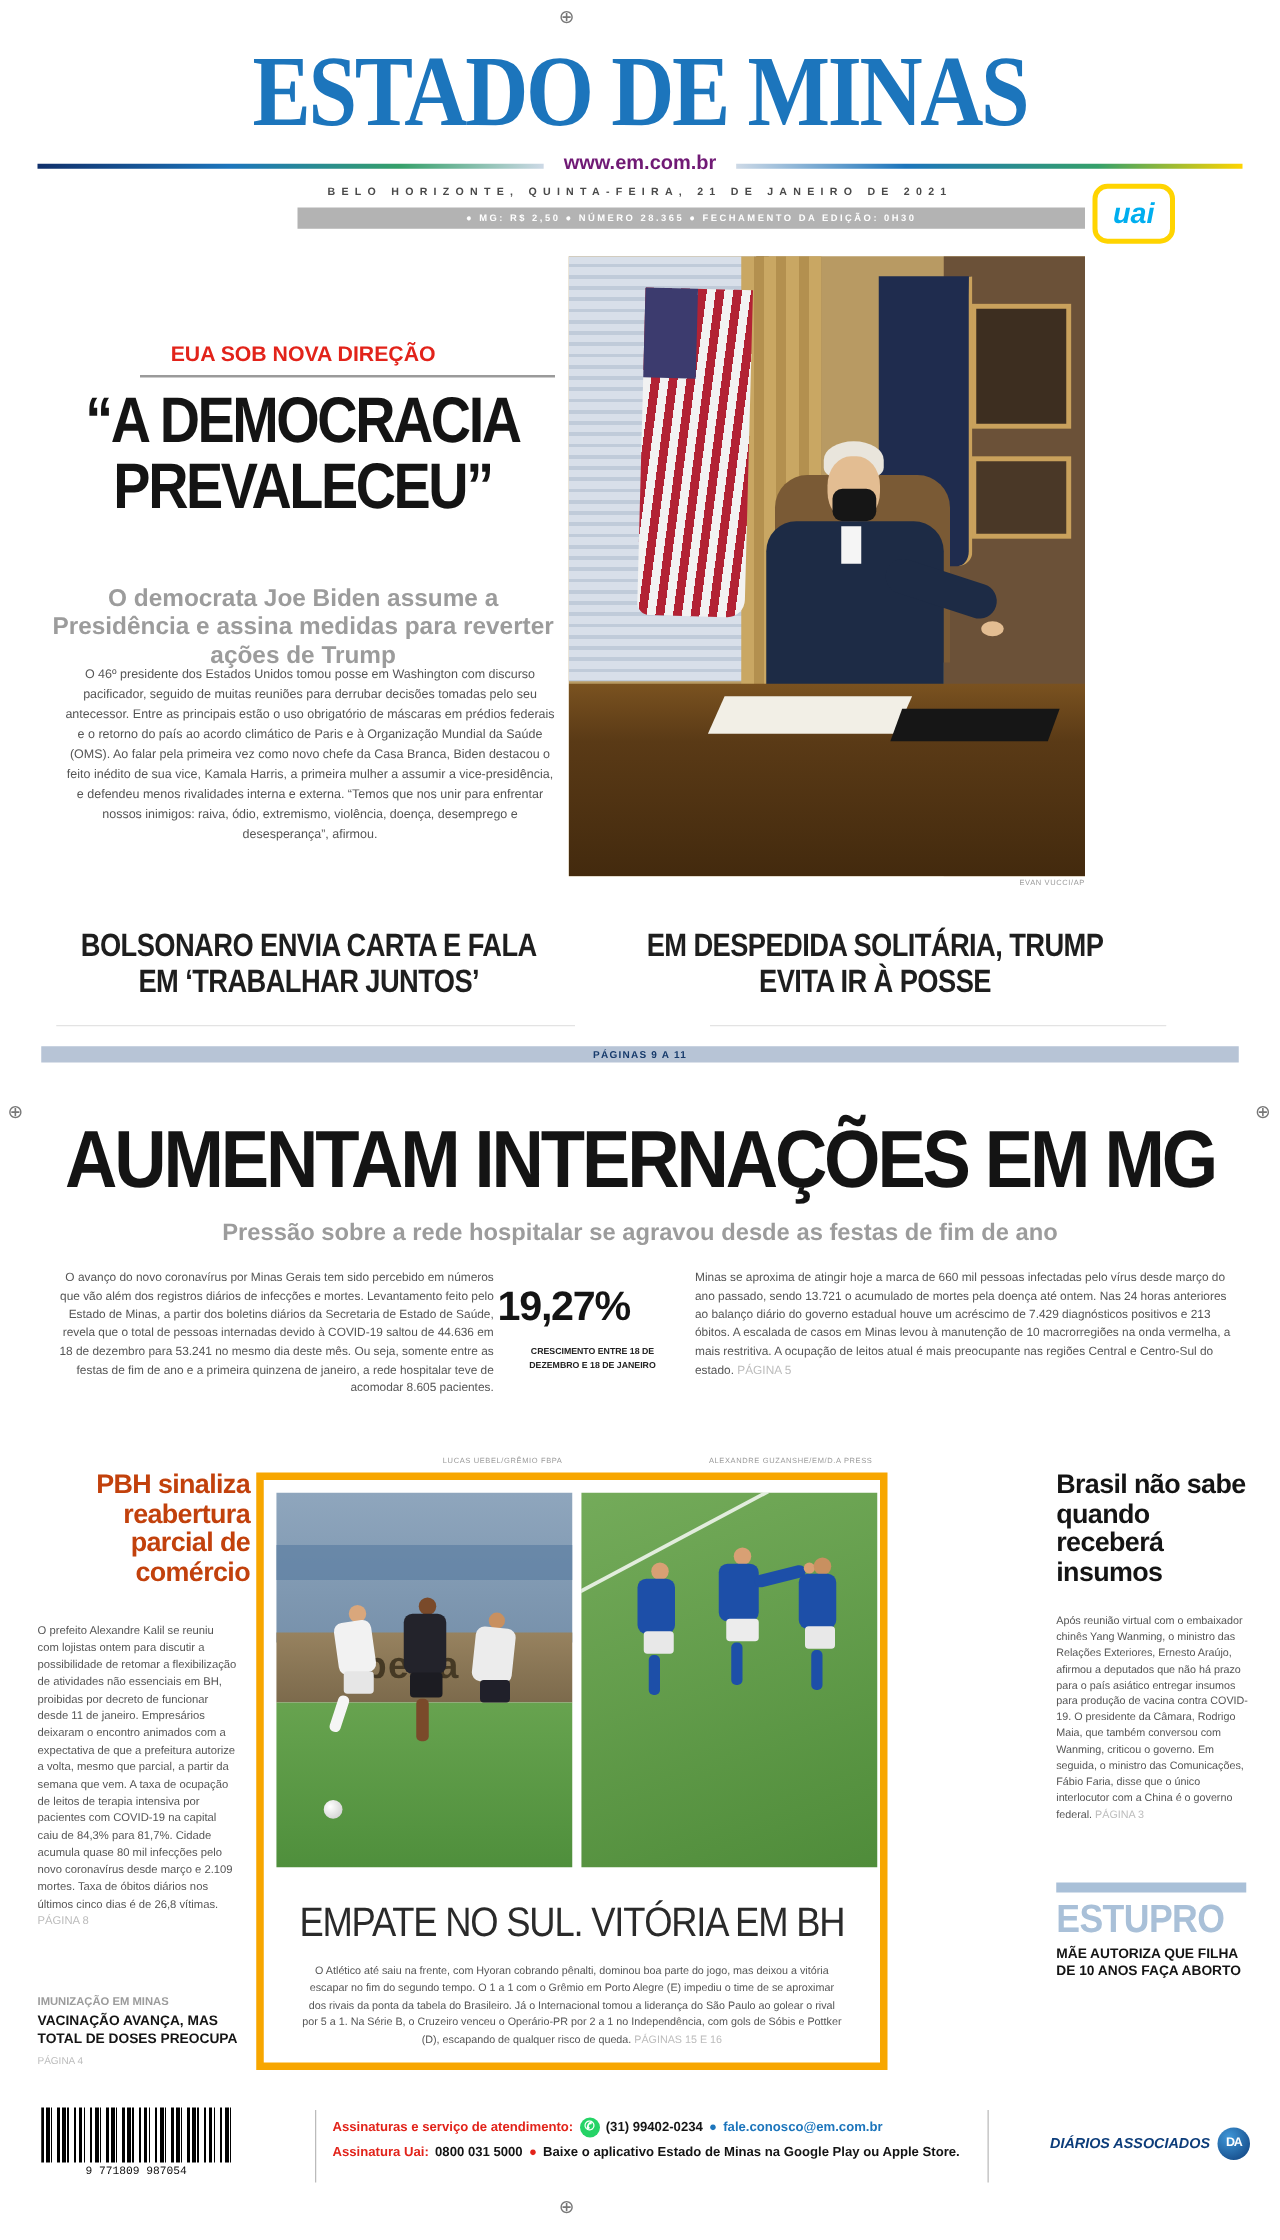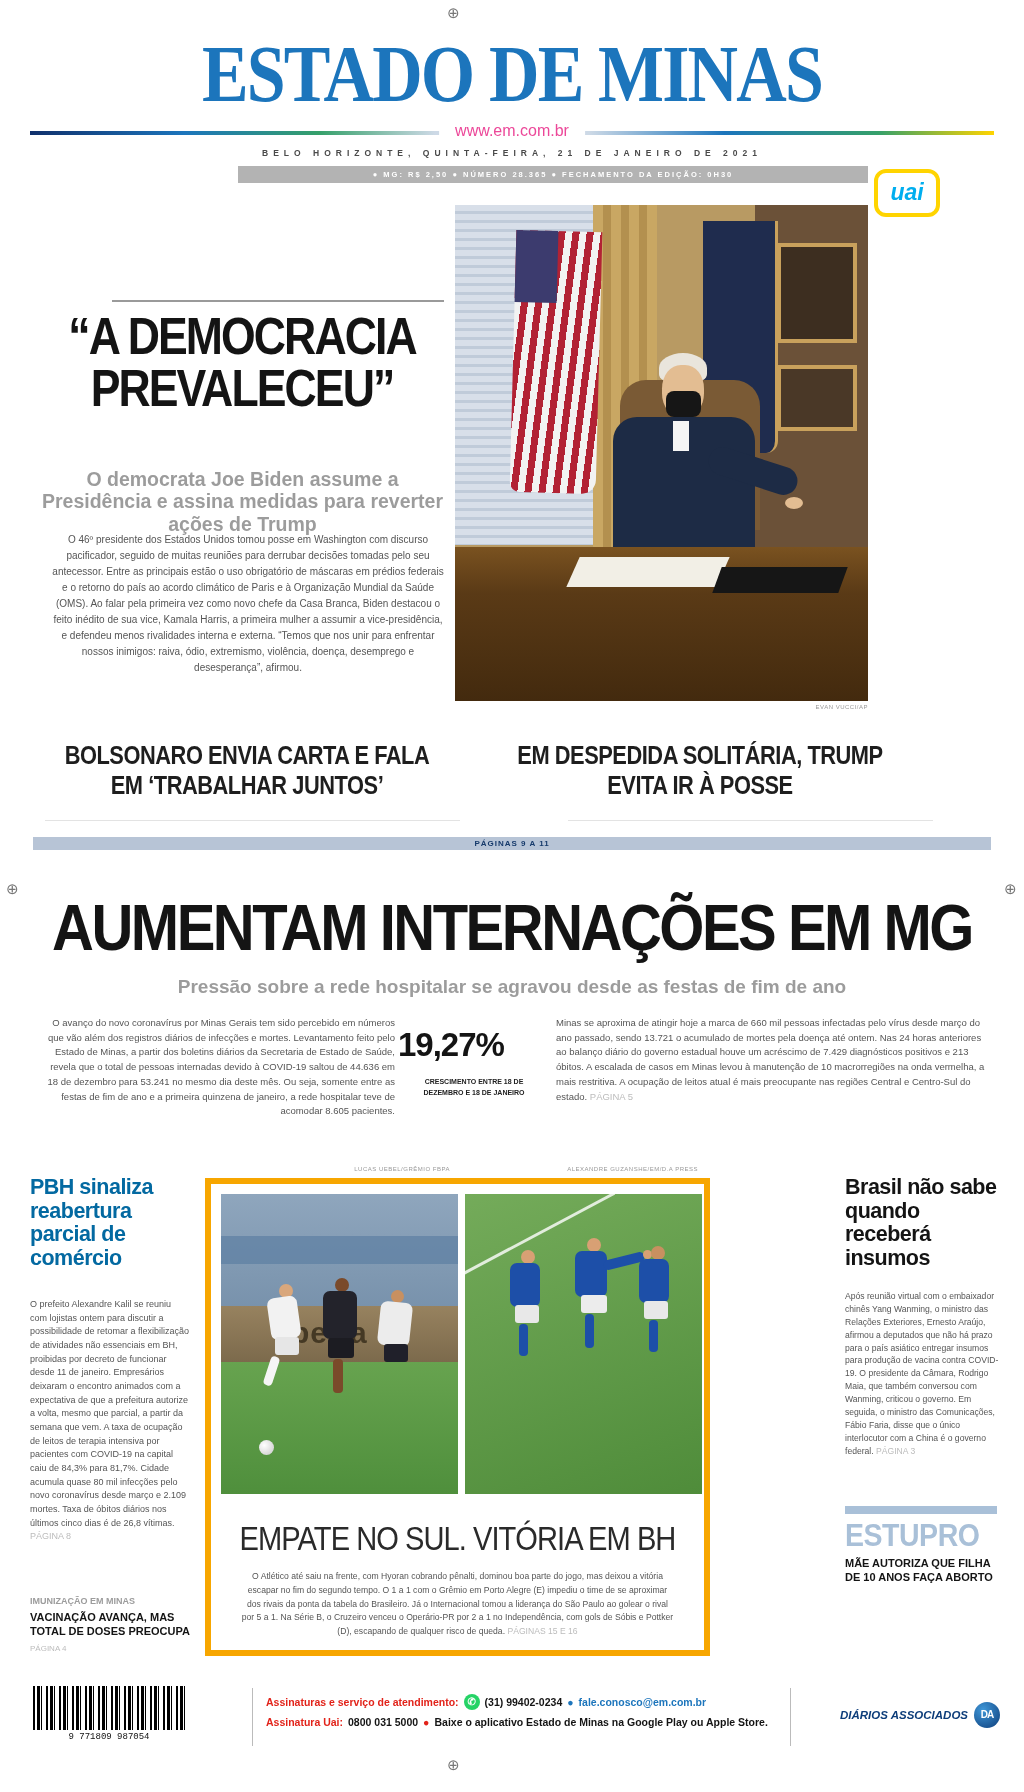--- a/index.html
+++ b/index.html
@@ -6,28 +6,28 @@
   #page{position:relative;width:1024px;height:1792px;background:#fff;overflow:hidden;
         font-family:"Liberation Sans",sans-serif;color:#222;}
   .regmark{position:absolute;color:#777;font-size:15px;}
   
   .m-title{position:absolute;left:0;top:28px;width:1024px;text-align:center;
     font-family:"Liberation Serif",serif;font-weight:700;font-size:76px;color:#1c75bc;
     letter-spacing:-2px;transform:scale(.92,1.06);transform-origin:center top;}
   .brand-rule{position:absolute;left:30px;top:131px;width:964px;height:4px;
     background:linear-gradient(90deg,#10306b 0%,#1c75bc 16%,#35a06a 30%,#cdd9e6 42%,#cdd9e6 58%,#1c75bc 72%,#35a06a 88%,#ffd400 100%);}
   .m-url{position:absolute;left:50%;top:118px;transform:translateX(-50%);background:#fff;
-    padding:0 16px;font-weight:400;font-size:16px;color:#ec4899;line-height:26px;}
+    padding:0 16px;font-weight:700;font-size:16px;color:#701a75;line-height:26px;}
   .m-dateline{position:absolute;left:0;top:148px;width:1024px;text-align:center;
     font-size:8.5px;font-weight:700;letter-spacing:5px;color:#4a4a4a;}
   .m-infobar{position:absolute;left:238px;top:166px;width:630px;height:17px;background:#b3b3b3;
     color:#fff;font-size:7.5px;font-weight:700;letter-spacing:2px;text-align:center;line-height:17px;}
   .uai{position:absolute;left:874px;top:147px;width:58px;height:40px;background:#fff;
     border:4px solid #ffd400;border-radius:12px;color:#00aeef;font-weight:700;font-style:italic;
-    font-size:23px;text-align:center;line-height:38px;margin-top:22px;}
+    font-size:23px;text-align:center;line-height:38px;}
   
   .lead-kicker{position:absolute;left:30px;top:274px;width:425px;text-align:center;
     color:#e2231a;font-weight:700;font-size:17px;}
   .lead-krule{position:absolute;left:112px;top:300px;width:332px;height:2px;background:#9a9a9a;}
   .lead-headline{position:absolute;left:18px;top:310px;width:448px;text-align:center;
     font-size:46px;line-height:1.03;font-weight:800;color:#141414;letter-spacing:-2px;
     transform:scale(.97,1.12);transform-origin:center top;}
   .lead-subhead{position:absolute;left:40px;top:468px;width:405px;text-align:center;
     color:#9c9c9c;font-weight:700;font-size:19.5px;line-height:1.15;}
   .lead-body{position:absolute;left:52px;top:532px;width:392px;text-align:center;
@@ -75,21 +75,21 @@
     font-size:9.5px;line-height:1.55;}
   .cov-stat-v{position:absolute;left:398px;top:1026px;width:152px;font-size:33px;
     font-weight:800;color:#141414;letter-spacing:-1px;}
   .cov-stat-c{position:absolute;left:412px;top:1076px;width:124px;text-align:center;font-size:7px;
     font-weight:700;color:#222;line-height:1.6;}
   .cov-right{position:absolute;left:556px;top:1016px;width:432px;text-align:left;color:#555;
     font-size:9.5px;line-height:1.55;}
   .pageref{color:#bcbcbc;font-weight:400;}
   
   .pbh-head{position:absolute;left:30px;top:1176px;width:170px;font-size:21.5px;line-height:1.1;
-    font-weight:800;color:#0369a1;letter-spacing:-.5px;}
+    font-weight:800;color:#c2410c;letter-spacing:-.5px;text-align:right;}
   .pbh-body{position:absolute;left:30px;top:1298px;width:160px;color:#555;font-size:9px;line-height:1.52;}
   .imun-kicker{position:absolute;left:30px;top:1596px;width:170px;color:#9c9c9c;font-weight:700;font-size:9px;}
   .imun-head{position:absolute;left:30px;top:1610px;width:170px;color:#141414;font-weight:800;font-size:11px;line-height:1.3;}
   .imun-page{position:absolute;left:30px;top:1644px;font-size:8px;}
   .barcode{position:absolute;left:33px;top:1686px;width:152px;height:44px;
     background:repeating-linear-gradient(90deg,#000 0 2px,#fff 2px 4px,#000 4px 7px,#fff 7px 8px,#000 8px 9px,#fff 9px 13px);}
   .barcode-num{position:absolute;left:33px;top:1732px;width:152px;text-align:center;
     font-family:"Liberation Mono",monospace;font-size:9px;color:#111;}
   
   .fb-credit{position:absolute;top:1166px;text-align:right;}
@@ -150,20 +150,21 @@
   <span class="regmark" style="left:1004px;top:880px;">⊕</span>
   <span class="regmark" style="left:447px;top:1756px;">⊕</span>
 
   <div class="m-title">ESTADO DE MINAS</div>
   <div class="brand-rule"></div>
   <div class="m-url">www.em.com.br</div>
   <div class="m-dateline">BELO HORIZONTE, QUINTA-FEIRA, 21 DE JANEIRO DE 2021</div>
   <div class="m-infobar">● MG: R$ 2,50   ● NÚMERO 28.365   ● FECHAMENTO DA EDIÇÃO: 0H30</div>
   <div class="uai">uai</div>
 
+  <div class="lead-kicker">EUA SOB NOVA DIREÇÃO</div>
   <div class="lead-krule"></div>
   <div class="lead-headline">“A DEMOCRACIA PREVALECEU”</div>
   <div class="lead-subhead">O democrata Joe Biden assume a Presidência e assina medidas para reverter ações de Trump</div>
   <div class="lead-body">O 46º presidente dos Estados Unidos tomou posse em Washington com discurso pacificador, seguido de muitas reuniões para derrubar decisões tomadas pelo seu antecessor. Entre as principais estão o uso obrigatório de máscaras em prédios federais e o retorno do país ao acordo climático de Paris e à Organização Mundial da Saúde (OMS). Ao falar pela primeira vez como novo chefe da Casa Branca, Biden destacou o feito inédito de sua vice, Kamala Harris, a primeira mulher a assumir a vice-presidência, e defendeu menos rivalidades interna e externa. “Temos que nos unir para enfrentar nossos inimigos: raiva, ódio, extremismo, violência, doença, desemprego e desesperança”, afirmou.</div>
 
   <div class="photo-biden">
     <div class="bp-window"></div>
     <div class="bp-drape"></div>
     <div class="bp-wallr"></div>
     <div class="bp-frame1"></div>

